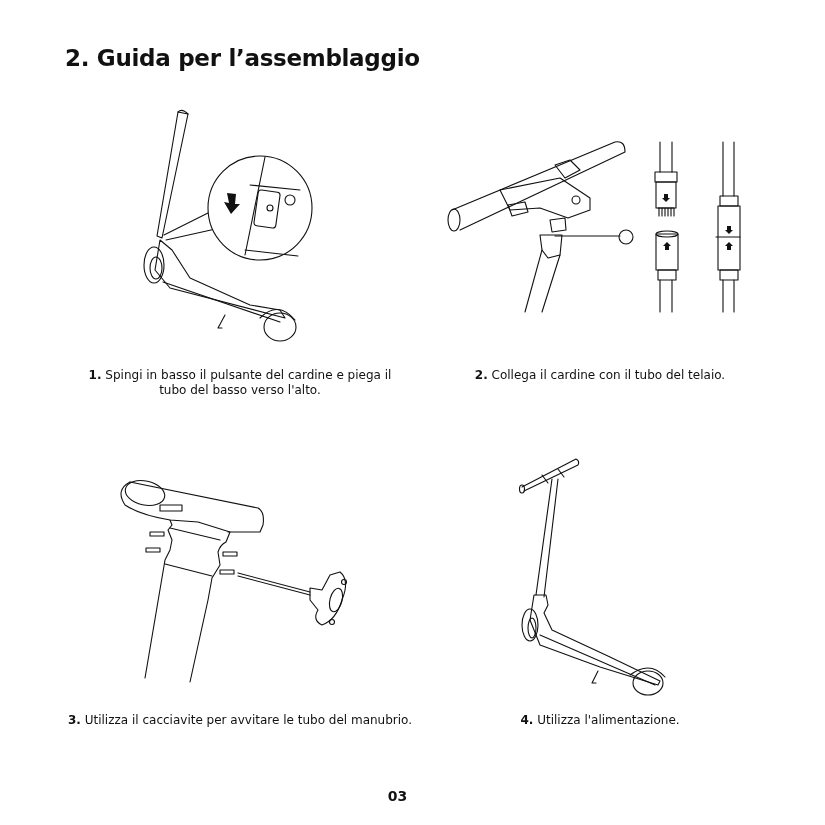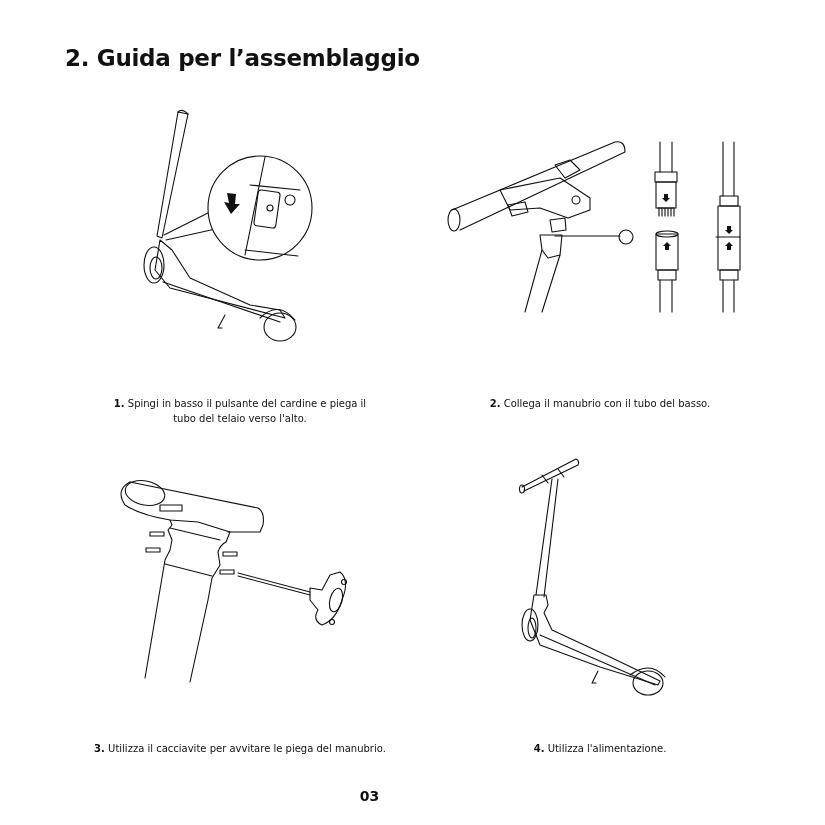--- a/index.html
+++ b/index.html
@@ -2,24 +2,24 @@
 <html><head>
 <meta charset="utf-8">
 <style>
   html, body { margin:0; padding:0; background:#ffffff; }
   body { width:825px; height:825px; position:relative; overflow:hidden;
          font-family:"DejaVu Sans", "Liberation Sans", sans-serif; color:#111; }
   .title { position:absolute; left:53px; top:33px; font-size:23px; font-weight:bold;
            letter-spacing:-0.3px; margin:12px; }
   .fig { position:absolute; }
   .fig svg { display:block; overflow:visible; }
-  .caption { position:absolute; font-size:10px; line-height:15px; text-align:center; color:#111;margin-top:28px; }
+  .caption { position:absolute; font-size:12px; line-height:15px; text-align:center; color:#111; }
   .caption b { font-weight:bold; }
   .page-number { position:absolute; left:0; width:739px; top:788px; text-align:center;
-                 font-size:14px; font-weight:bold; }
+                 font-size:14px; font-weight:bold;padding-left:28px; }
   svg .ln { fill:none; stroke:#111; stroke-width:1.1; stroke-linejoin:round; stroke-linecap:round; }
   svg .wh { fill:#fff; stroke:#111; stroke-width:1.1; stroke-linejoin:round; }
   svg .bk { fill:#111; stroke:none; }
 </style>
 </head>
 <body>
 
 <h1 class="title">2. Guida per l’assemblaggio</h1>
 
 <div class="fig" style="left:130px; top:100px;">
@@ -48,21 +48,21 @@
 
     <ellipse class="ln" cx="150" cy="227" rx="16" ry="14"></ellipse>
     <path class="ln" d="M130 218 Q148 200 165 220"></path>
 
     <path class="ln" d="M95 215 L88 228 L92 228"></path>
   </svg>
 </div>
 <div class="caption" style="left:80px; top:368px; width:320px;">
   <b>1.</b>
   <span>Spingi in basso il pulsante del cardine e piega il</span><br>
-  <span>tubo del telaio verso l'alto.</span>
+  <span>tubo del basso verso l'alto.</span>
 </div>
 
 <div class="fig" style="left:440px; top:130px;">
   <svg width="310" height="220" viewBox="0 0 310 220">
 
     <path class="ln" d="M12 80 L175 12 Q185 10 185 22 L20 100"></path>
     <ellipse class="ln" cx="14" cy="90" rx="6" ry="11"></ellipse>
 
     <path class="ln" d="M60 60 L120 48 L150 68 L150 80 L128 88 L100 78 L70 80 Z"></path>
     <path class="ln" d="M115 35 L130 30 L140 40 L125 48 Z"></path>
@@ -93,21 +93,21 @@
     <rect class="ln" x="278" y="76" width="22" height="64"></rect>
     <path class="ln" d="M276 107 L300 107"></path>
     <path class="bk" d="M287 96 L291 96 L291 100 L293 100 L289 104 L285 100 L287 100 Z"></path>
     <path class="bk" d="M287 120 L291 120 L291 116 L293 116 L289 112 L285 116 L287 116 Z"></path>
     <rect class="ln" x="280" y="140" width="18" height="10"></rect>
     <path class="ln" d="M283 150 L283 182 M294 150 L294 182"></path>
   </svg>
 </div>
 <div class="caption" style="left:455px; top:368px; width:290px;">
   <b>2.</b>
-  <span>Collega il manubrio con il tubo del basso.</span>
+  <span>Collega il cardine con il tubo del telaio.</span>
 </div>
 
 <div class="fig" style="left:100px; top:460px;">
   <svg width="280" height="230" viewBox="0 0 280 230">
     <path class="ln" d="M30 22 Q15 30 25 45 Q40 55 70 60 L98 62 L130 72 L126 82 Q120 85 118 92 L120 105 L112 118 L108 140 L90 222"></path>
     <path class="ln" d="M30 22 L158 48 Q165 52 163 65 L160 72 L128 72"></path>
     <path class="ln" d="M70 60 L72 65 L68 70 L72 80 L70 90 L65 100 L45 218"></path>
     <path class="ln" d="M70 68 L120 80"></path>
     <path class="ln" d="M65 104 L112 116"></path>
     <ellipse class="ln" cx="45" cy="33" rx="20" ry="12" transform="rotate(12 45 33)"></ellipse>
@@ -120,21 +120,21 @@
     </g>
     <path class="ln" d="M138 113 L210 132 M138 116 L210 135"></path>
     <path class="ln" d="M210 128 L222 130 L230 115 L240 112 Q250 120 242 140 Q236 160 222 165 Q212 160 218 150 L210 140 Z"></path>
     <ellipse class="ln" cx="236" cy="140" rx="6" ry="12" transform="rotate(15 236 140)"></ellipse>
     <circle class="ln" cx="244" cy="122" r="2.5"></circle>
     <circle class="ln" cx="232" cy="162" r="2.5"></circle>
   </svg>
 </div>
 <div class="caption" style="left:60px; top:713px; width:360px;">
   <b>3.</b>
-  <span>Utilizza il cacciavite per avvitare le piega del manubrio.</span>
+  <span>Utilizza il cacciavite per avvitare le tubo del manubrio.</span>
 </div>
 
 <div class="fig" style="left:500px; top:445px;">
   <svg width="190" height="260" viewBox="0 0 190 260">
     <path class="ln" d="M22 42 L76 14 Q80 16 78 20 L24 46"></path>
     <ellipse class="ln" cx="22" cy="44" rx="2.5" ry="4"></ellipse>
     <path class="ln" d="M42 30 L48 38 M58 24 L64 32"></path>
     <path class="ln" d="M52 34 L36 150 M58 34 L44 152"></path>
     <path class="ln" d="M34 150 L46 150 L48 160 L44 168 L52 185 L110 212 L160 236 L158 240 L100 222 L40 200 L30 175 Z"></path>
     <path class="ln" d="M40 190 L155 240"></path>

